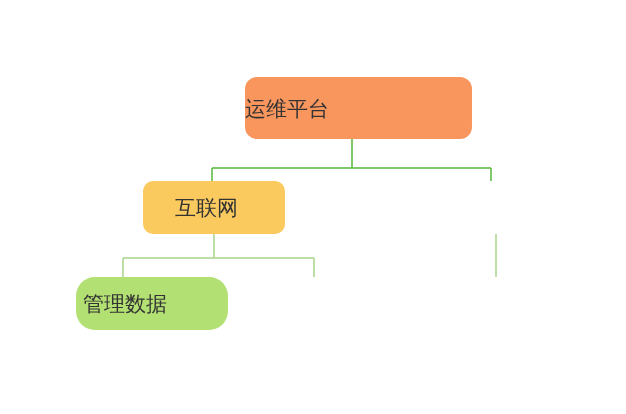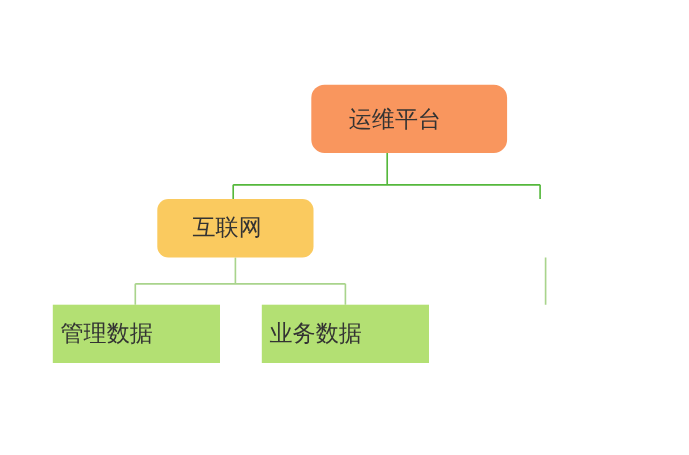--- a/index.html
+++ b/index.html
@@ -31,41 +31,40 @@
     display: flex;
     align-items: center;
     box-sizing: border-box;
     color: var(--text, #333);
     font-size: 21px;
     line-height: 1;
     white-space: nowrap;
   }
   .node-root {
     left: 245px; top: 77px;
-    width: 178px; height: 62px;
+    width: 227px; height: 62px;
     border-radius: 12px;
     background: var(--root-fill);
-    padding-left: 34px;
-    margin-left: 38px;
   }
   .node-branch {
     top: 181px;
     width: 142px; height: 53px;
     border-radius: 10px;
     background: var(--branch-fill);
     padding-left: 17px;
   }
   .node-branch.internet { left: 143px; padding-left: 32px; }
   .node-branch.iot      { left: 430px; }
   .node-leaf {
     top: 277px;
     width: 152px; height: 53px;
-    border-radius: 0;
+    border-radius: 19px;
     background: var(--leaf-fill);
     padding-left: 7px;
+    margin-left: 28px;
   }
   .node-leaf.mgmt     { left: 48px; }
   .node-leaf.business { left: 238px; }
   .node-leaf.device   { left: 428px; }
   .edge-dark  { stroke: var(--edge-dark);  stroke-width: 1.5; fill: none; }
   .edge-light { stroke: var(--edge-light); stroke-width: 1.5; fill: none; }
 </style>
 </head>
 <body>
 
@@ -83,18 +82,15 @@
 
   <div class="node node-branch internet">
     <span>互联网</span>
   </div>
 
 
   <div class="node node-leaf mgmt">
     <span>管理数据</span>
   </div>
 
-  <div class="node node-leaf business">
-    <span>业务数据</span>
-  </div>
 
 
 </div>
 
 </body></html>

